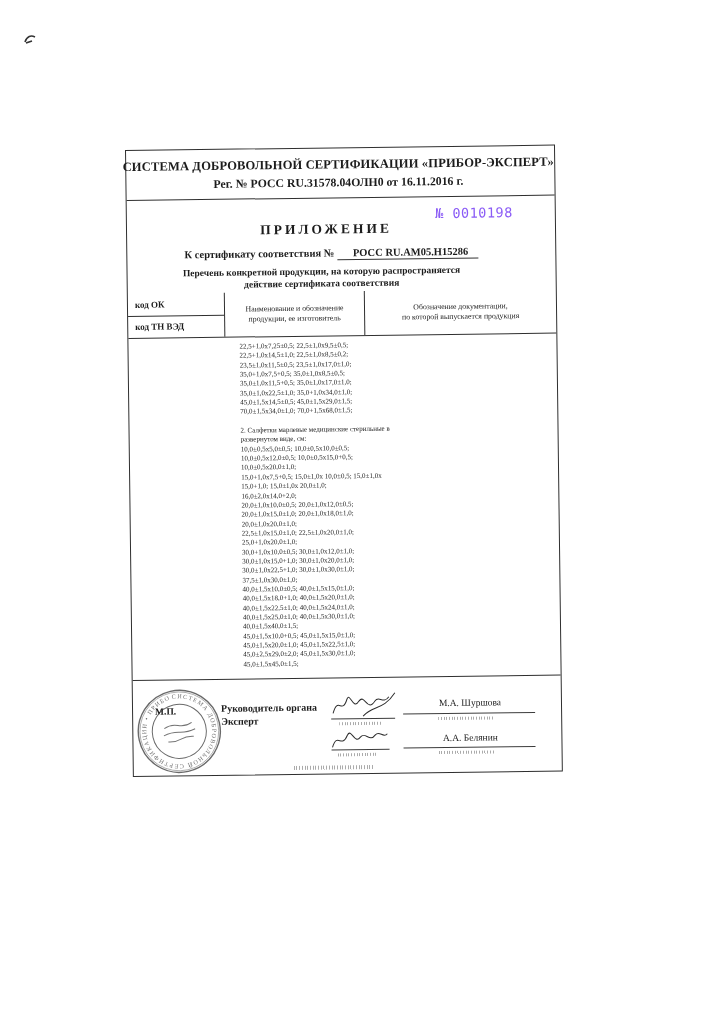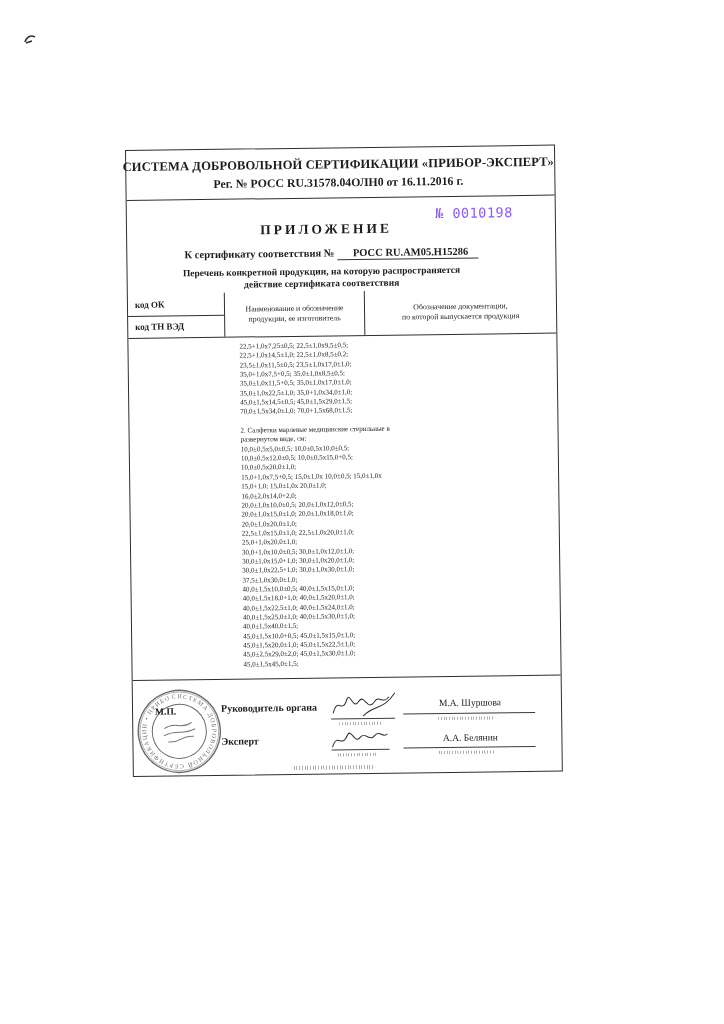--- a/index.html
+++ b/index.html
@@ -32,21 +32,21 @@
   .hdr-txt{white-space:pre-line;text-align:center;font-size:7.8px;line-height:9.6px;color:#222;}
 
   .table-body{position:absolute;left:0;right:0;top:188px;height:342px;border-bottom:1.3px solid #2f2f2f;overflow:hidden;}
   .sizes{margin:5px 0 0 111px;font-size:7px;line-height:9.35px;color:#222;}
   .size-line{min-height:9.35px;white-space:nowrap;}
 
   .mp-label{position:absolute;left:11px;top:556px;font-size:9.5px;font-weight:bold;z-index:2;padding-left:11px;}
   .stamp{position:absolute;left:2px;top:537px;width:88px;height:88px;opacity:.82;transform:rotate(-12deg);z-index:1;}
 
   .role-1{position:absolute;left:88px;top:553px;font-size:10px;font-weight:bold;white-space:nowrap;}
-  .role-2{position:absolute;left:88px;top:586px;font-size:10px;font-weight:bold;white-space:nowrap;text-align:center;}
+  .role-2{position:absolute;left:88px;top:566px;font-size:10px;font-weight:bold;white-space:nowrap;text-align:center;}
 
   .sig-1{position:absolute;left:196px;top:541px;}
   .sig-2{position:absolute;left:196px;top:579px;}
   .sig-line-1{position:absolute;left:198px;top:570px;width:64px;border-bottom:1px solid #3c3c3c;}
   .sig-line-2{position:absolute;left:198px;top:601px;width:58px;border-bottom:1px solid #3c3c3c;}
 
   .name-1{position:absolute;left:272px;top:551px;width:130px;text-align:center;font-size:9.5px;white-space:nowrap;}
   .name-2{position:absolute;left:272px;top:586px;width:130px;text-align:center;font-size:9.5px;white-space:nowrap;}
   .name-line-1{position:absolute;left:270px;top:566px;width:132px;border-bottom:1px solid #3c3c3c;}
   .name-line-2{position:absolute;left:270px;top:600px;width:132px;border-bottom:1px solid #3c3c3c;}

